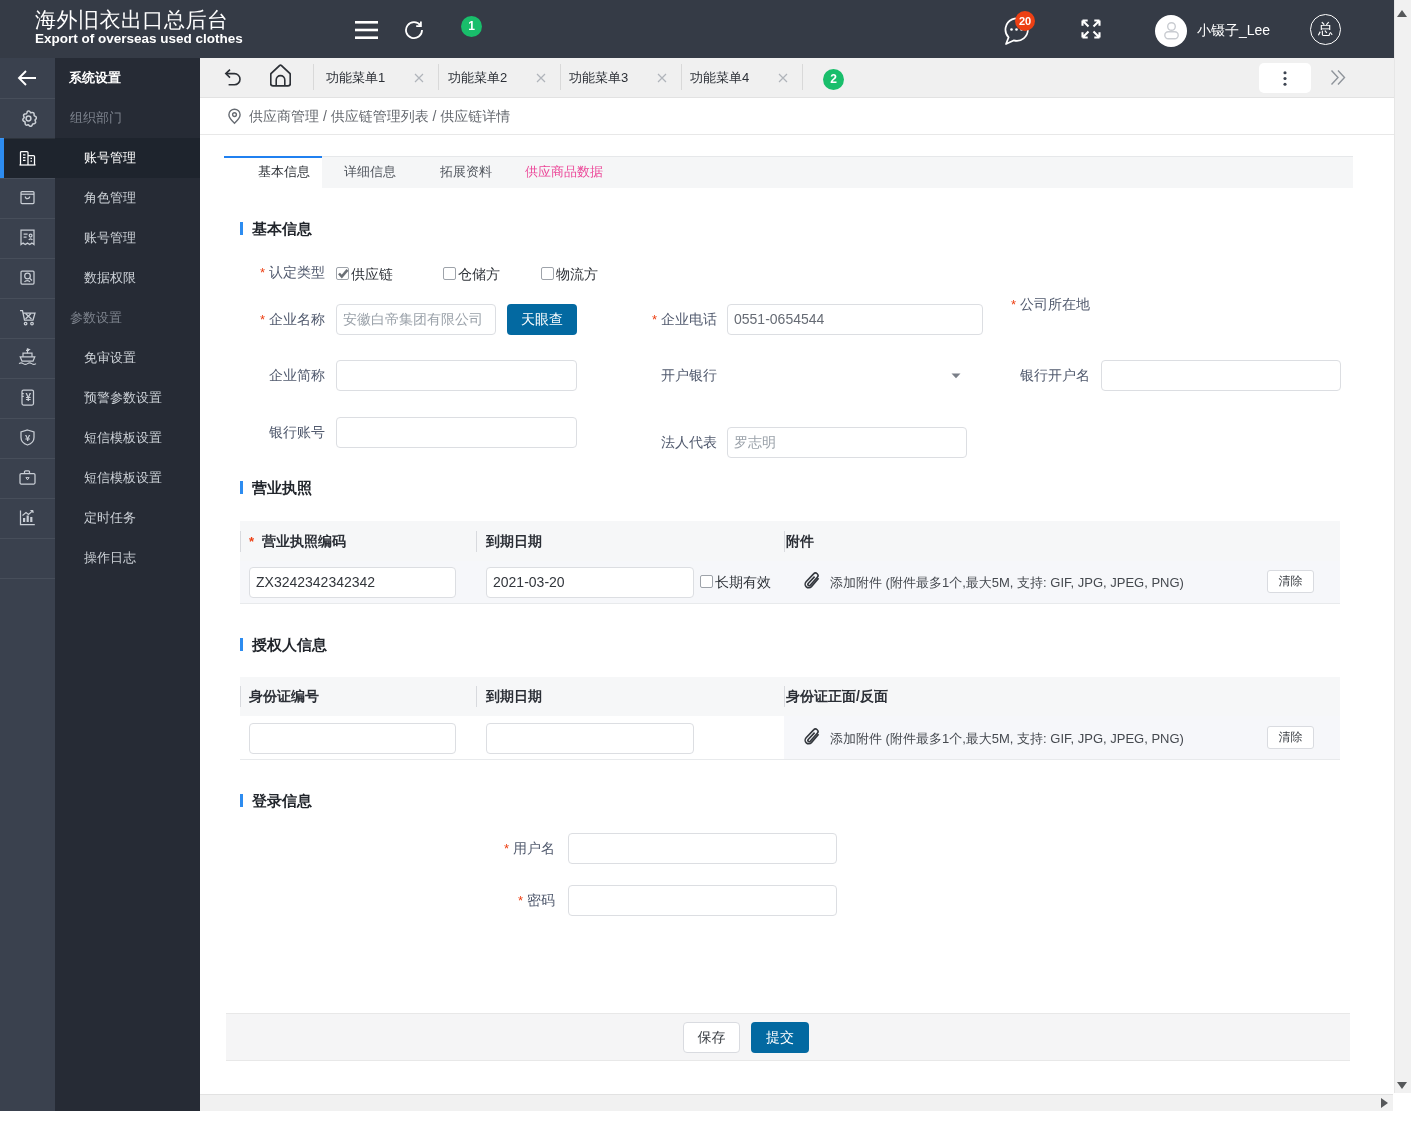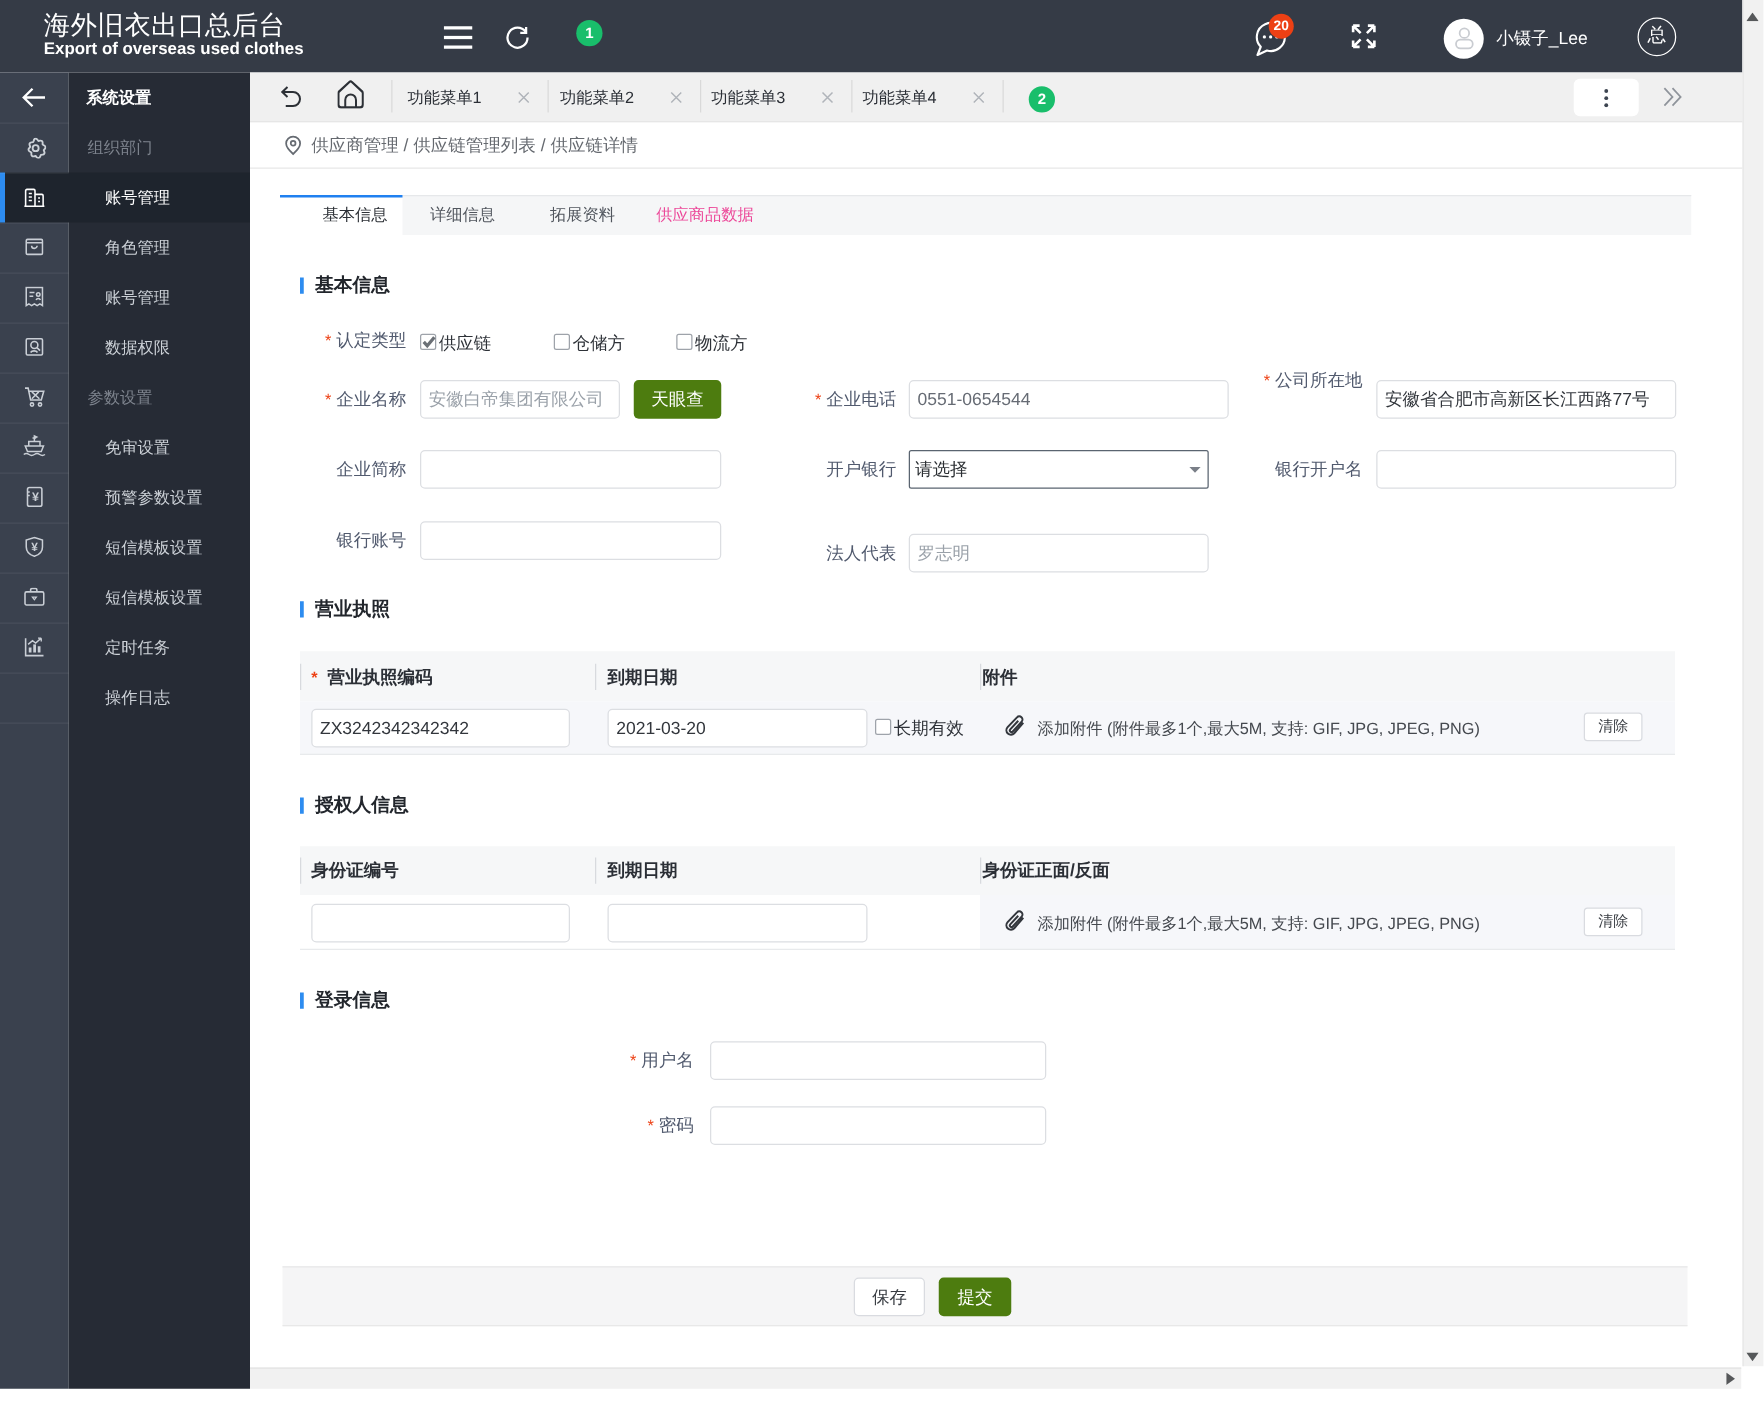--- a/index.html
+++ b/index.html
@@ -29,21 +29,21 @@
 .lbl { position:absolute; height:31px; line-height:31px; font-size:14px; color:#515a6e; text-align:right; }
 .star { color:#ed4014; margin-right:4px; font-size:13px; }
 .inp { position:absolute; height:31px; background:#fff; border:1px solid #dcdee2; border-radius:4px; font-size:14px; line-height:29px; padding-left:6px; white-space:nowrap; overflow:hidden; }
 .secbar { position:absolute; width:3px; height:13px; background:#2d8cf0; }
 .sectitle { position:absolute; font-size:15px; font-weight:bold; color:#22262c; height:14px; line-height:14px; }
 .thead { position:absolute; left:240px; width:1100px; height:40px; background:#f6f7f8; }
 .th { position:absolute; font-size:14px; font-weight:bold; color:#2b2f36; height:40px; line-height:40px; }
 .colsep { position:absolute; width:1px; height:21px; background:#d8dade; }
 .cb { position:absolute; width:13px; height:13px; border:1px solid #9ea3aa; border-radius:2px; background:#fff; }
 .cblab { position:absolute; font-size:14px; color:#2e3238; height:14px; line-height:15px; }
-.btn-blue { position:absolute; background:#4d7c0f; color:#fff; border-radius:4px; text-align:center; font-size:14px; }
+.btn-blue { position:absolute; background:#0369a1; color:#fff; border-radius:4px; text-align:center; font-size:14px; }
 .btn-white { position:absolute; background:#fff; border:1px solid #d9dbe0; border-radius:4px; text-align:center; font-size:14px; color:#383c42; }
 .attach-txt { position:absolute; font-size:13px; color:#45494f; }
 </style>
 </head>
 <body>
 <div id="stage">
 <div class="abs" id="header"></div>
 <div class="abs" id="logo-cn">海外旧衣出口总后台</div>
 <div class="abs" id="logo-en">Export of overseas used clothes</div>
 
@@ -245,26 +245,24 @@
 <div class="cblab" style="left:458px;top:267px;">仓储方</div>
 <div class="cb" style="left:541px;top:267px;"></div>
 <div class="cblab" style="left:556px;top:267px;">物流方</div>
 
 <div class="lbl" style="left:225px;top:304px;width:100px;"><span class="star">*</span>企业名称</div>
 <div class="inp" style="left:336px;top:304px;width:160px;color:#9aa1a9;">安徽白帝集团有限公司</div>
 <div class="btn-blue" style="left:507px;top:304px;width:70px;height:31px;line-height:31px;">天眼查</div>
 <div class="lbl" style="left:617px;top:304px;width:100px;"><span class="star">*</span>企业电话</div>
 <div class="inp" style="left:727px;top:304px;width:256px;color:#666b74;">0551-0654544</div>
 <div class="lbl" style="left:970px;top:289px;width:120px;"><span class="star">*</span>公司所在地</div>
-<div class="inp" style="left:1101px;top:304px;width:240px;color:#32363c;">安徽省合肥市高新区长江西路77号</div>
 
 <div class="lbl" style="left:225px;top:360px;width:100px;">企业简称</div>
 <div class="inp" style="left:336px;top:360px;width:241px;"></div>
 <div class="lbl" style="left:617px;top:360px;width:100px;">开户银行</div>
-<div class="inp" style="left:727px;top:360px;width:240px;color:#2c3034;border-color:#5a6470;border-radius:2px;padding-left:4px;">请选择</div>
 <svg class="abs" style="left:951px;top:373px;" width="10" height="6" viewBox="0 0 10 6">
       <path d="M0.5 0.5 L5 5.2 L9.5 0.5" fill="#7a7f88"></path>
     </svg>
 <div class="lbl" style="left:970px;top:360px;width:120px;">银行开户名</div>
 <div class="inp" style="left:1101px;top:360px;width:240px;"></div>
 
 <div class="lbl" style="left:225px;top:417px;width:100px;">银行账号</div>
 <div class="inp" style="left:336px;top:417px;width:241px;"></div>
 <div class="lbl" style="left:617px;top:427px;width:100px;">法人代表</div>
 <div class="inp" style="left:727px;top:427px;width:240px;color:#9aa1a9;">罗志明</div>

